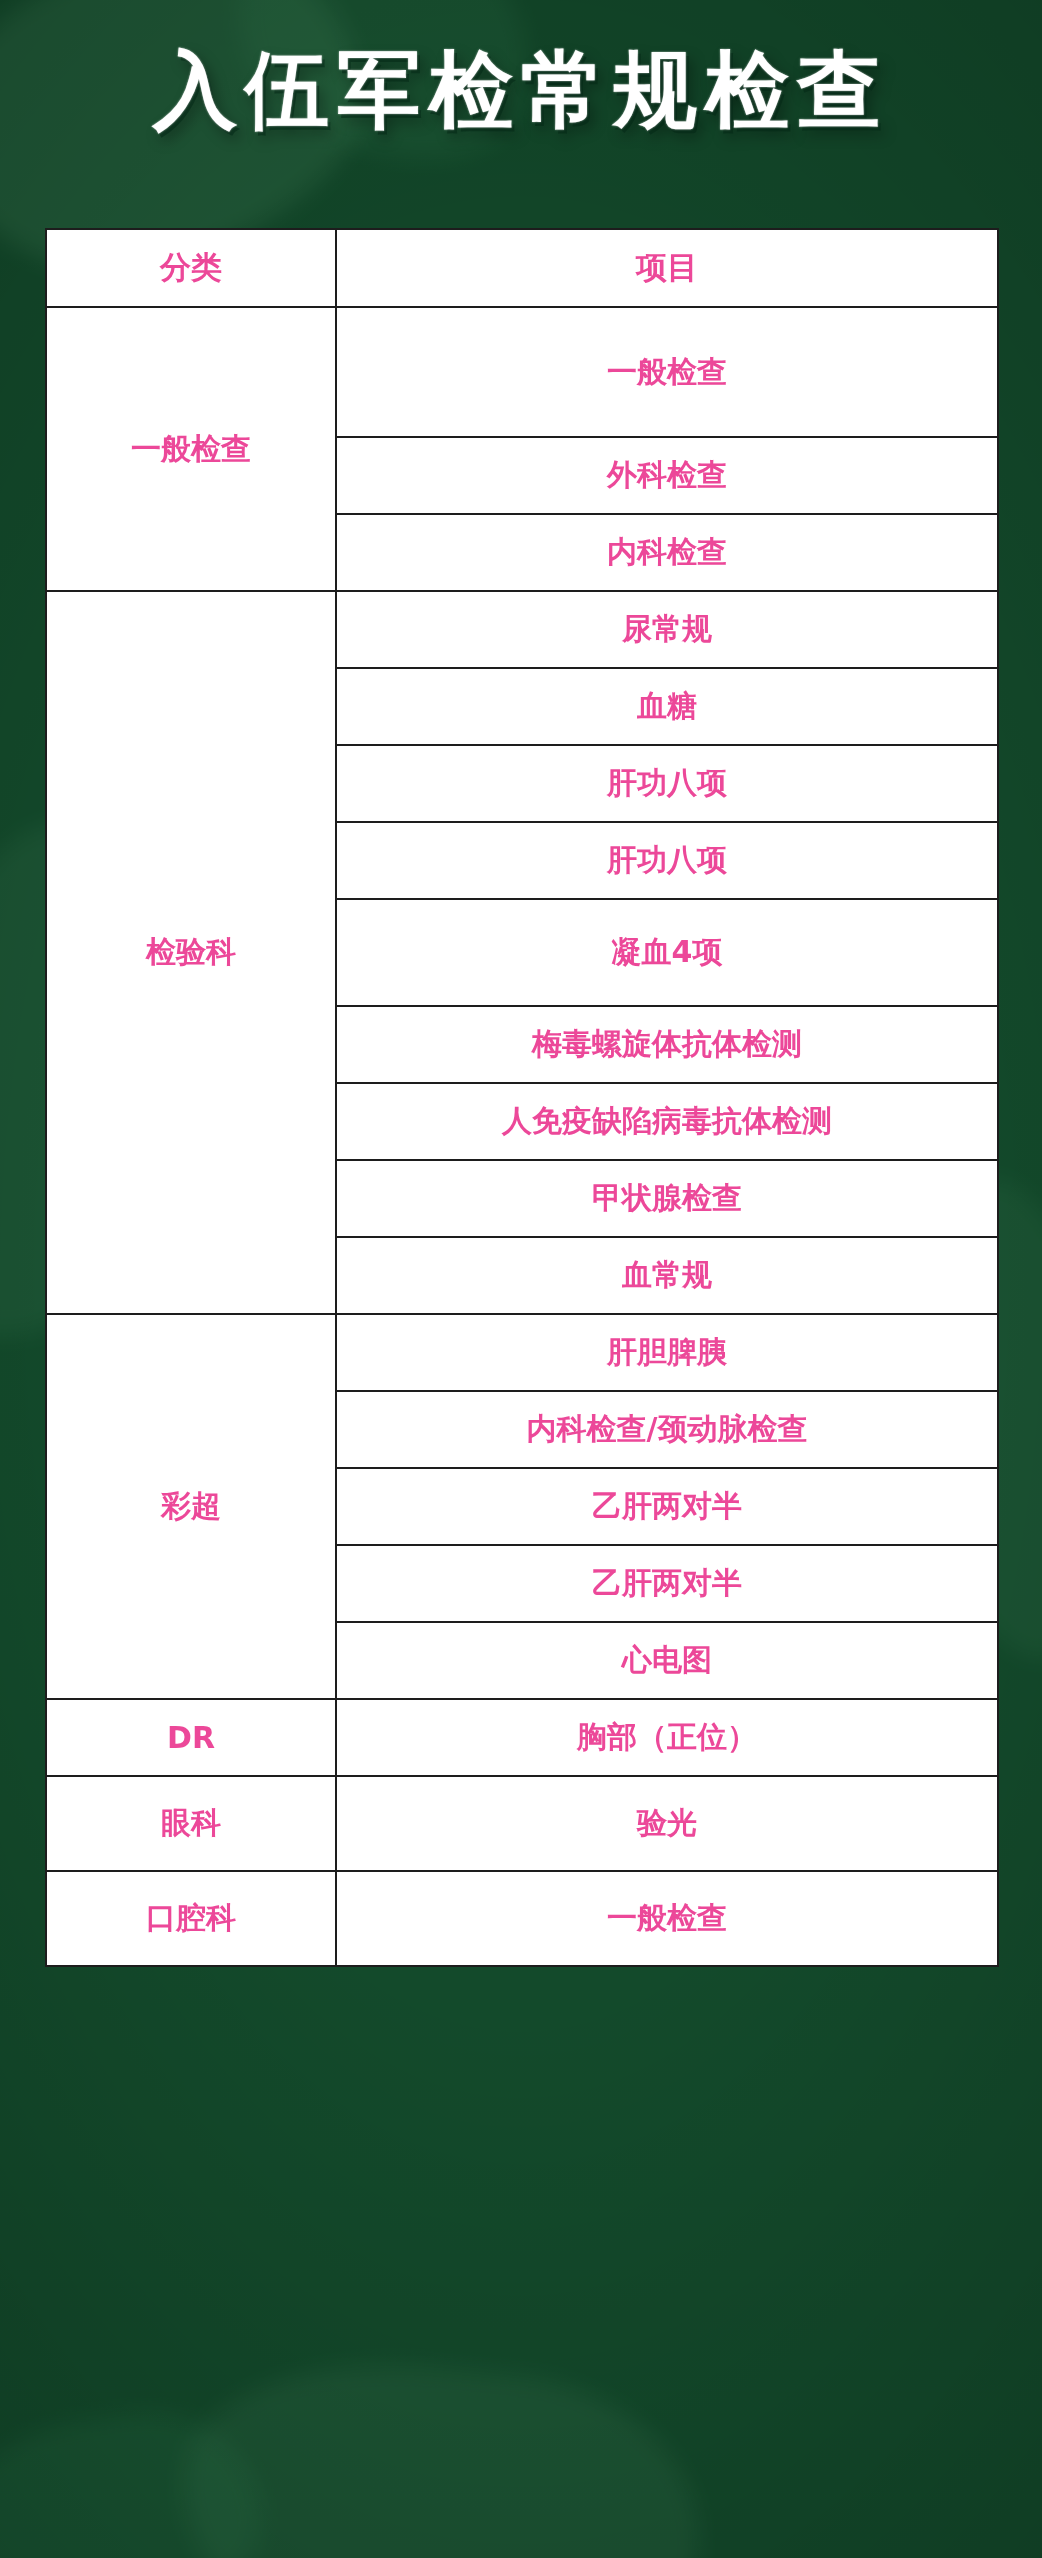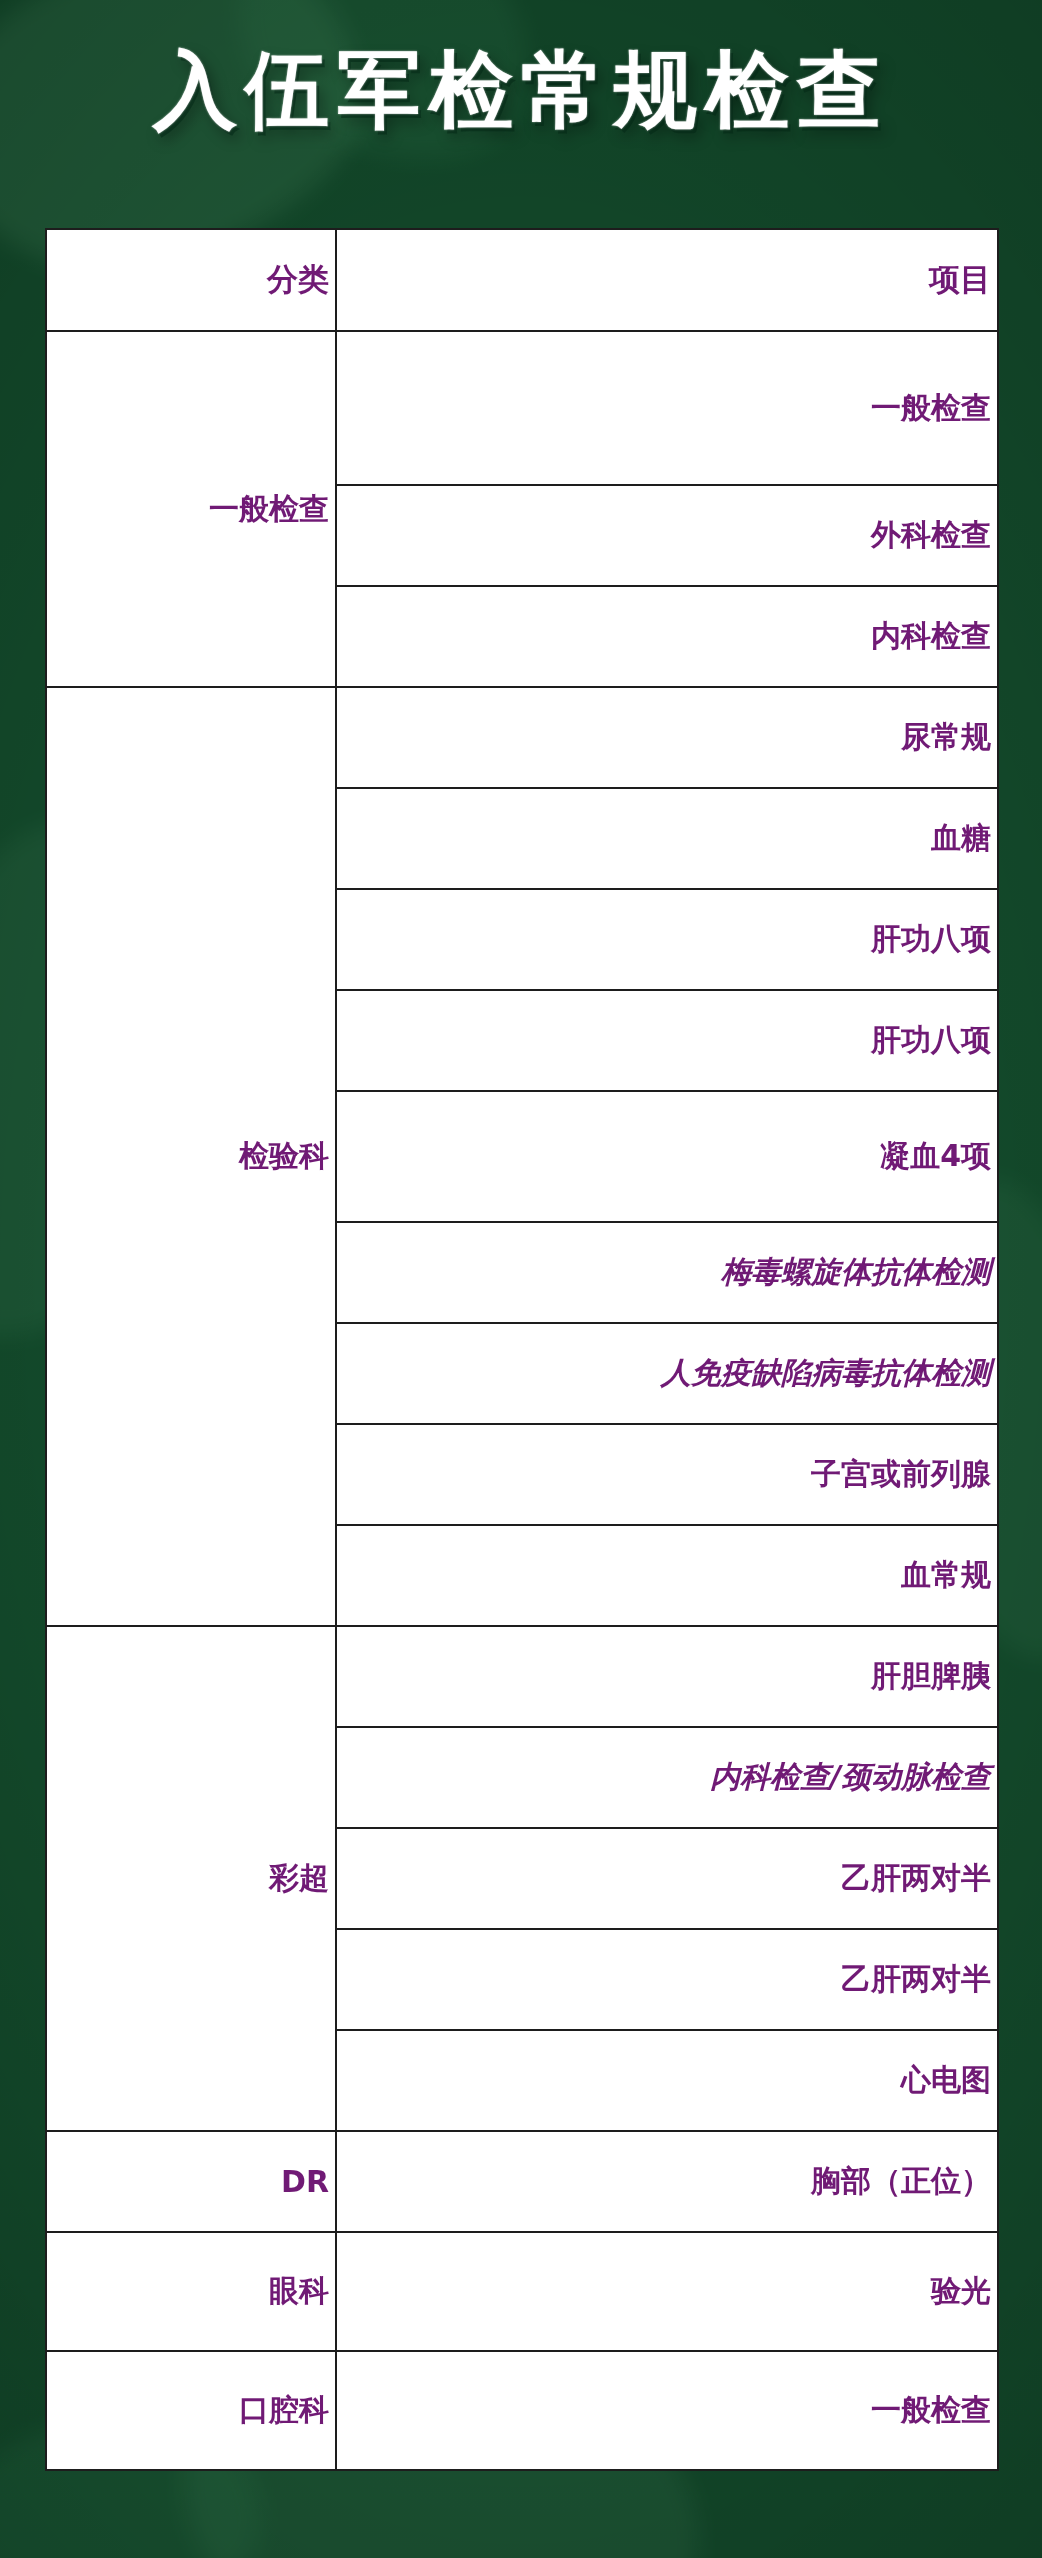--- a/index.html
+++ b/index.html
@@ -74,38 +74,38 @@
     width: 952px;
   }
   table.exam {
     width: 952px;
     border-collapse: collapse;
     background: #ffffff;
     table-layout: fixed;
   }
   table.exam td, table.exam th {
     border: 2px solid #1d1d1d;
-    text-align: right;
+    text-align: center;
     vertical-align: middle;
-    color: #701a75;
+    color: #ec4899;
     font-size: 30px;
     font-weight: bold;
     font-family: "DejaVu Sans", "Liberation Sans", sans-serif;
-    padding: 12px 6px;
+    padding: 0 6px;
   }
   table.exam th {
     height: 76px;
     font-size: 31px;
   }
   col.cat { width: 290px; }
   col.item { width: 662px; }
 
   td.cat-cell { font-size: 30px; }
   td.item-cell { font-size: 30px; }
-  td.small { font-size: 27px; font-style: italic; }
+  td.small { font-size: 27px; }
   .r-tall { height: 128px; }
   .r-med { height: 93px; }
   .r-reg { height: 75px; }
   .r-big { height: 105px; }
 </style>
 </head>
 <body>
 
 <div class="poster">
   <div class="blob b1"></div>
@@ -162,21 +162,21 @@
       <tr>
         <td class="item-cell r-big">凝血4项</td>
       </tr>
       <tr>
         <td class="item-cell small r-reg">梅毒螺旋体抗体检测</td>
       </tr>
       <tr>
         <td class="item-cell small r-reg">人免疫缺陷病毒抗体检测</td>
       </tr>
       <tr>
-        <td class="item-cell r-reg">子宫或前列腺</td>
+        <td class="item-cell r-reg">甲状腺检查</td>
       </tr>
       <tr>
         <td class="item-cell r-reg">血常规</td>
       </tr>
 
       <tr>
         <td class="cat-cell" rowspan="5">彩超</td>
         <td class="item-cell r-reg">肝胆脾胰</td>
       </tr>
       <tr>

